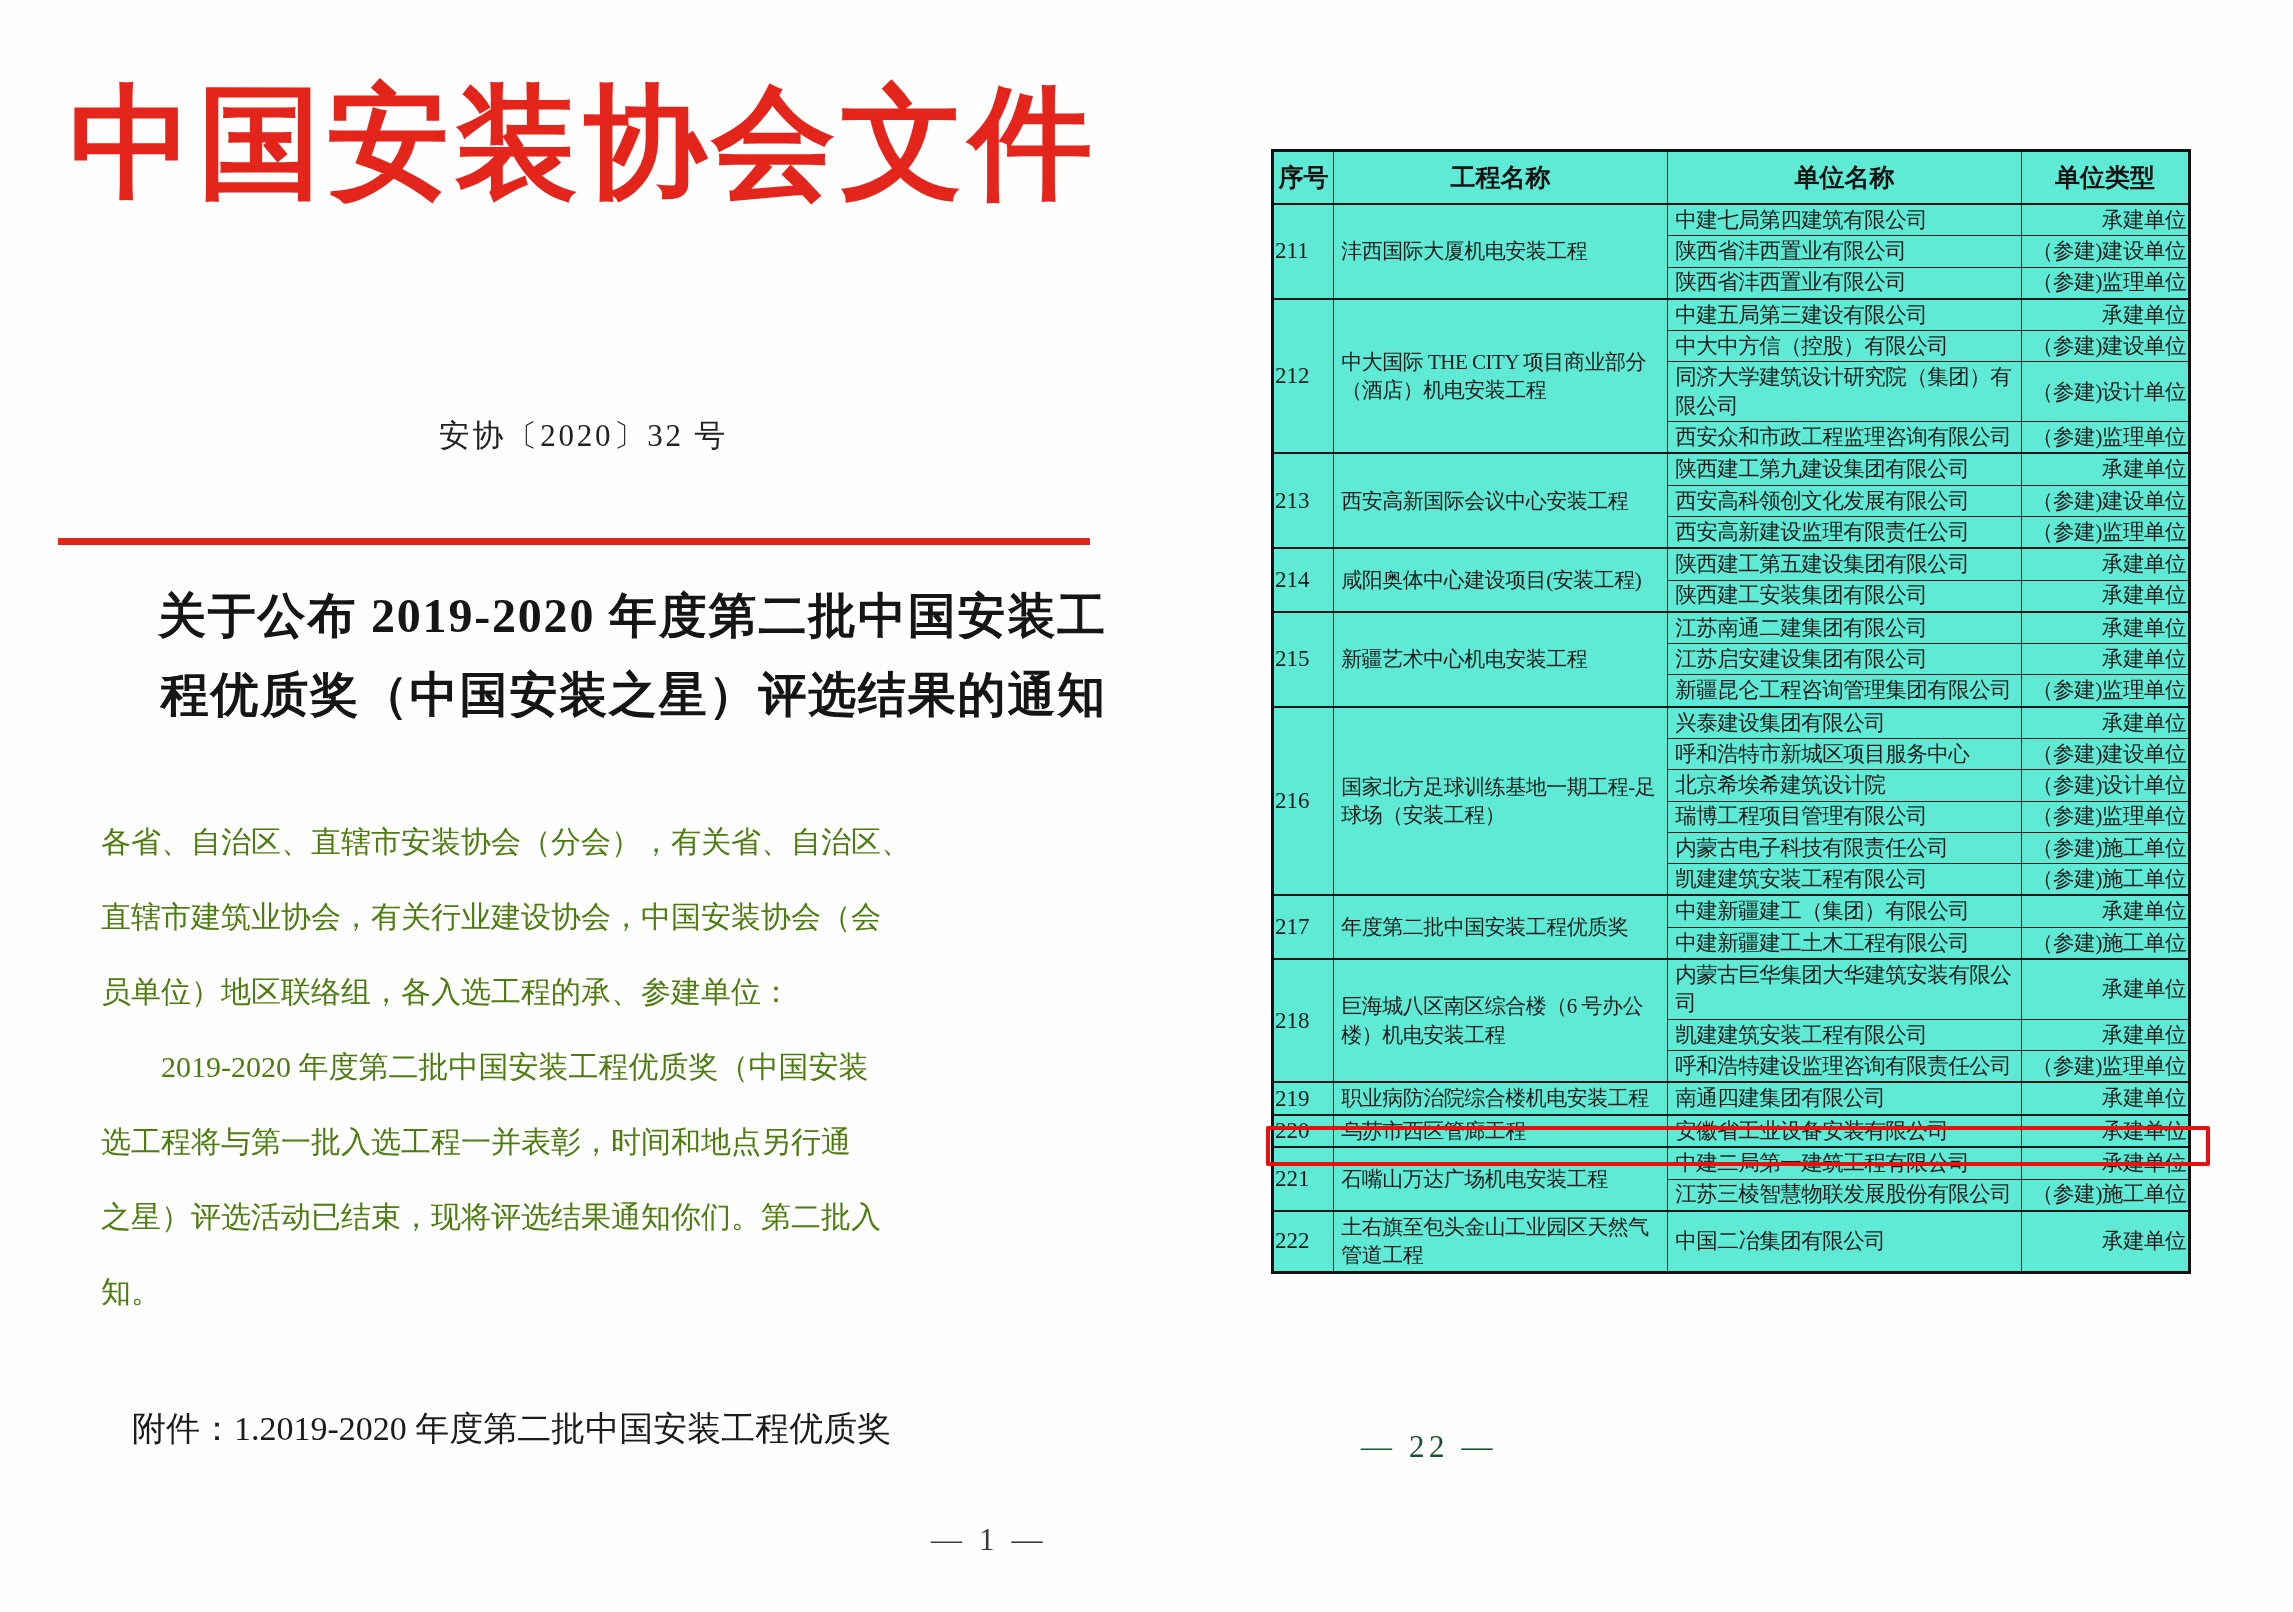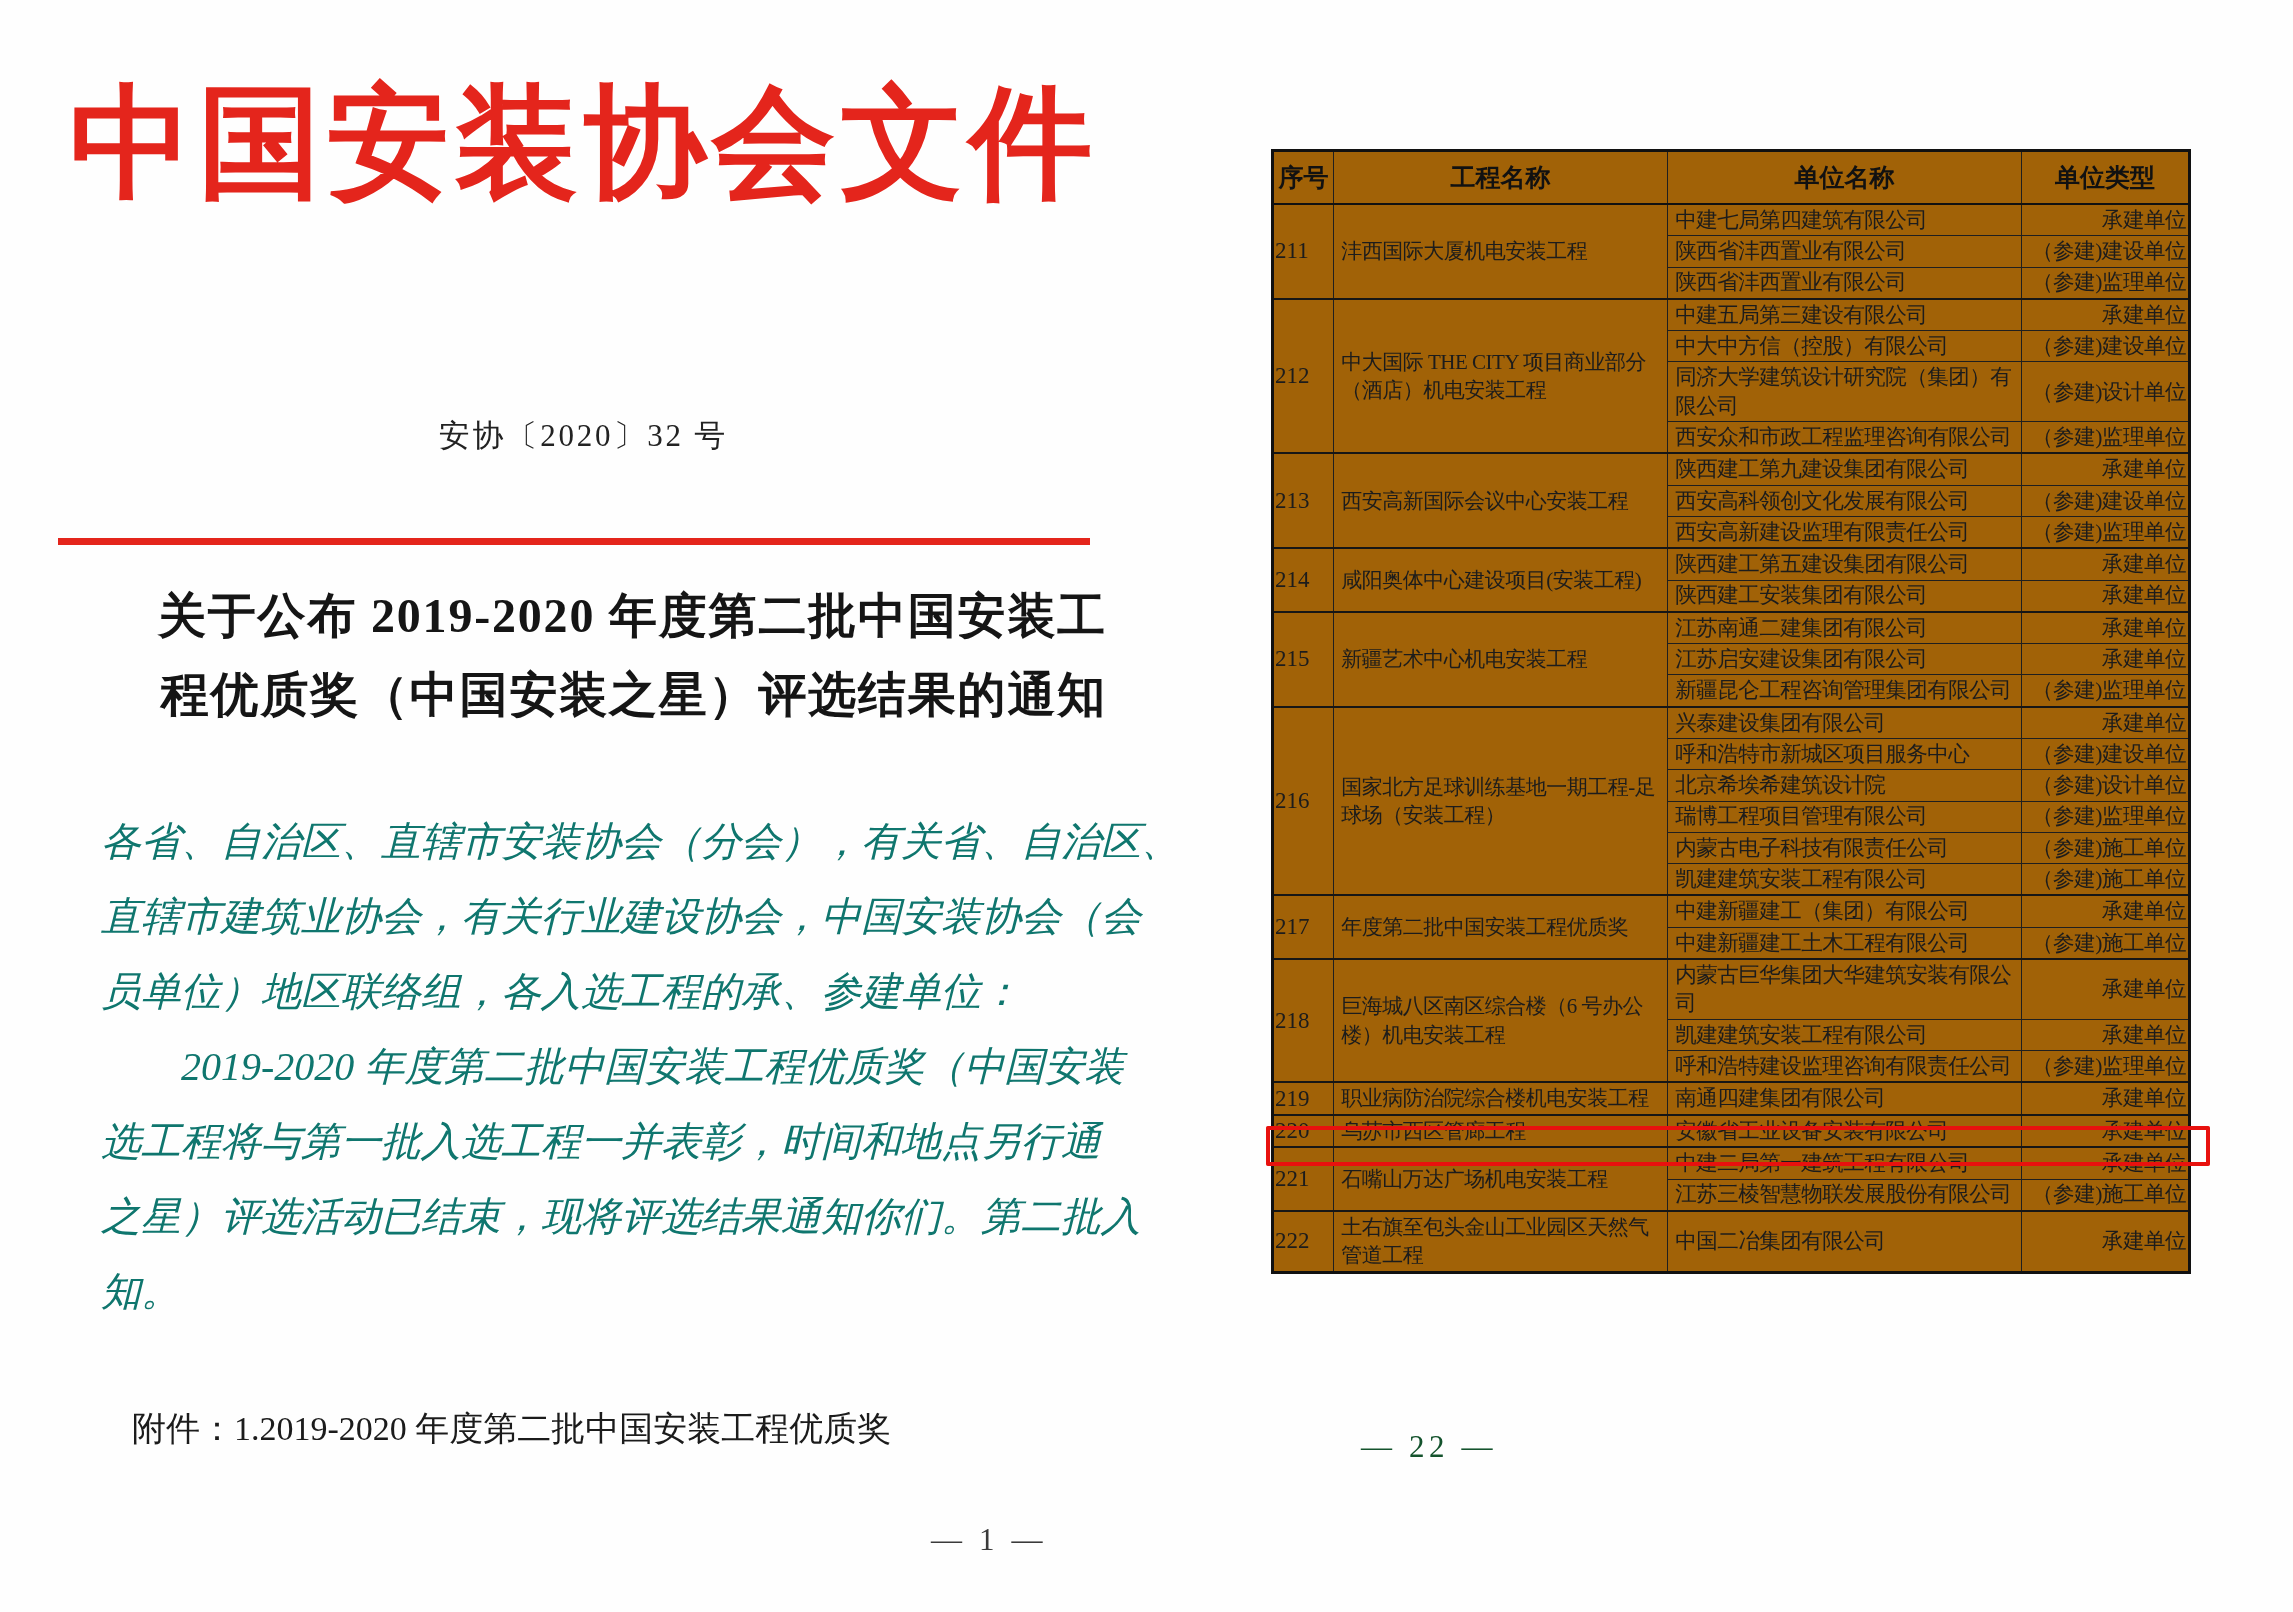--- a/index.html
+++ b/index.html
@@ -25,40 +25,39 @@
     text-align:center; font-size:31px; letter-spacing:2.8px; color:#222;
   }
   .red-rule { position:absolute; top:465px; left:-1.8px; width:1032px; height:7.3px; }
   .doc-heading {
     position:absolute; top:503px; left:0; width:100%;
     text-align:right; font-weight:bold; font-size:48px; line-height:79px;
     letter-spacing:1.8px; color:#151515;
   }
   .doc-body {
     position:absolute; top:731px; left:41px; width:911px;
-    font-size:40px; line-height:75px; color:#0f766e;
+    font-size:30px; line-height:75px; color:#4d7c0f;
     text-align:justify;
-    font-style:italic;
   }
   .doc-body .body-line { white-space:nowrap; }
   .doc-body .body-line.indent { text-indent:2em; }
   .attachment-line {
     position:absolute; top:1336px; left:72px;
     font-size:34px; line-height:40px; color:#1b1b1b; white-space:nowrap;
   }
   .page-num-left {
     position:absolute; top:1449px; left:0; width:987px; text-align:right;
     font-size:31px; letter-spacing:4.6px; color:#3a3a3a;
   }
 
   
   .table-wrap { position:absolute; left:1271px; top:149px; }
   table.award-table {
     border-collapse:collapse; table-layout:fixed; width:916px;
-    background:#a16207;
+    background:#5eead4;
   }
   table.award-table th, table.award-table td {
     border:1.8px solid #1f1f1f;
     overflow:hidden;
   }
   table.award-table { border:3.2px solid #111; }
   table.award-table th {
     height:51px; font-size:25px; font-weight:bold; color:#111;
     border-bottom:2.8px solid #111; text-align:center; padding:0 3.7px;
   }

